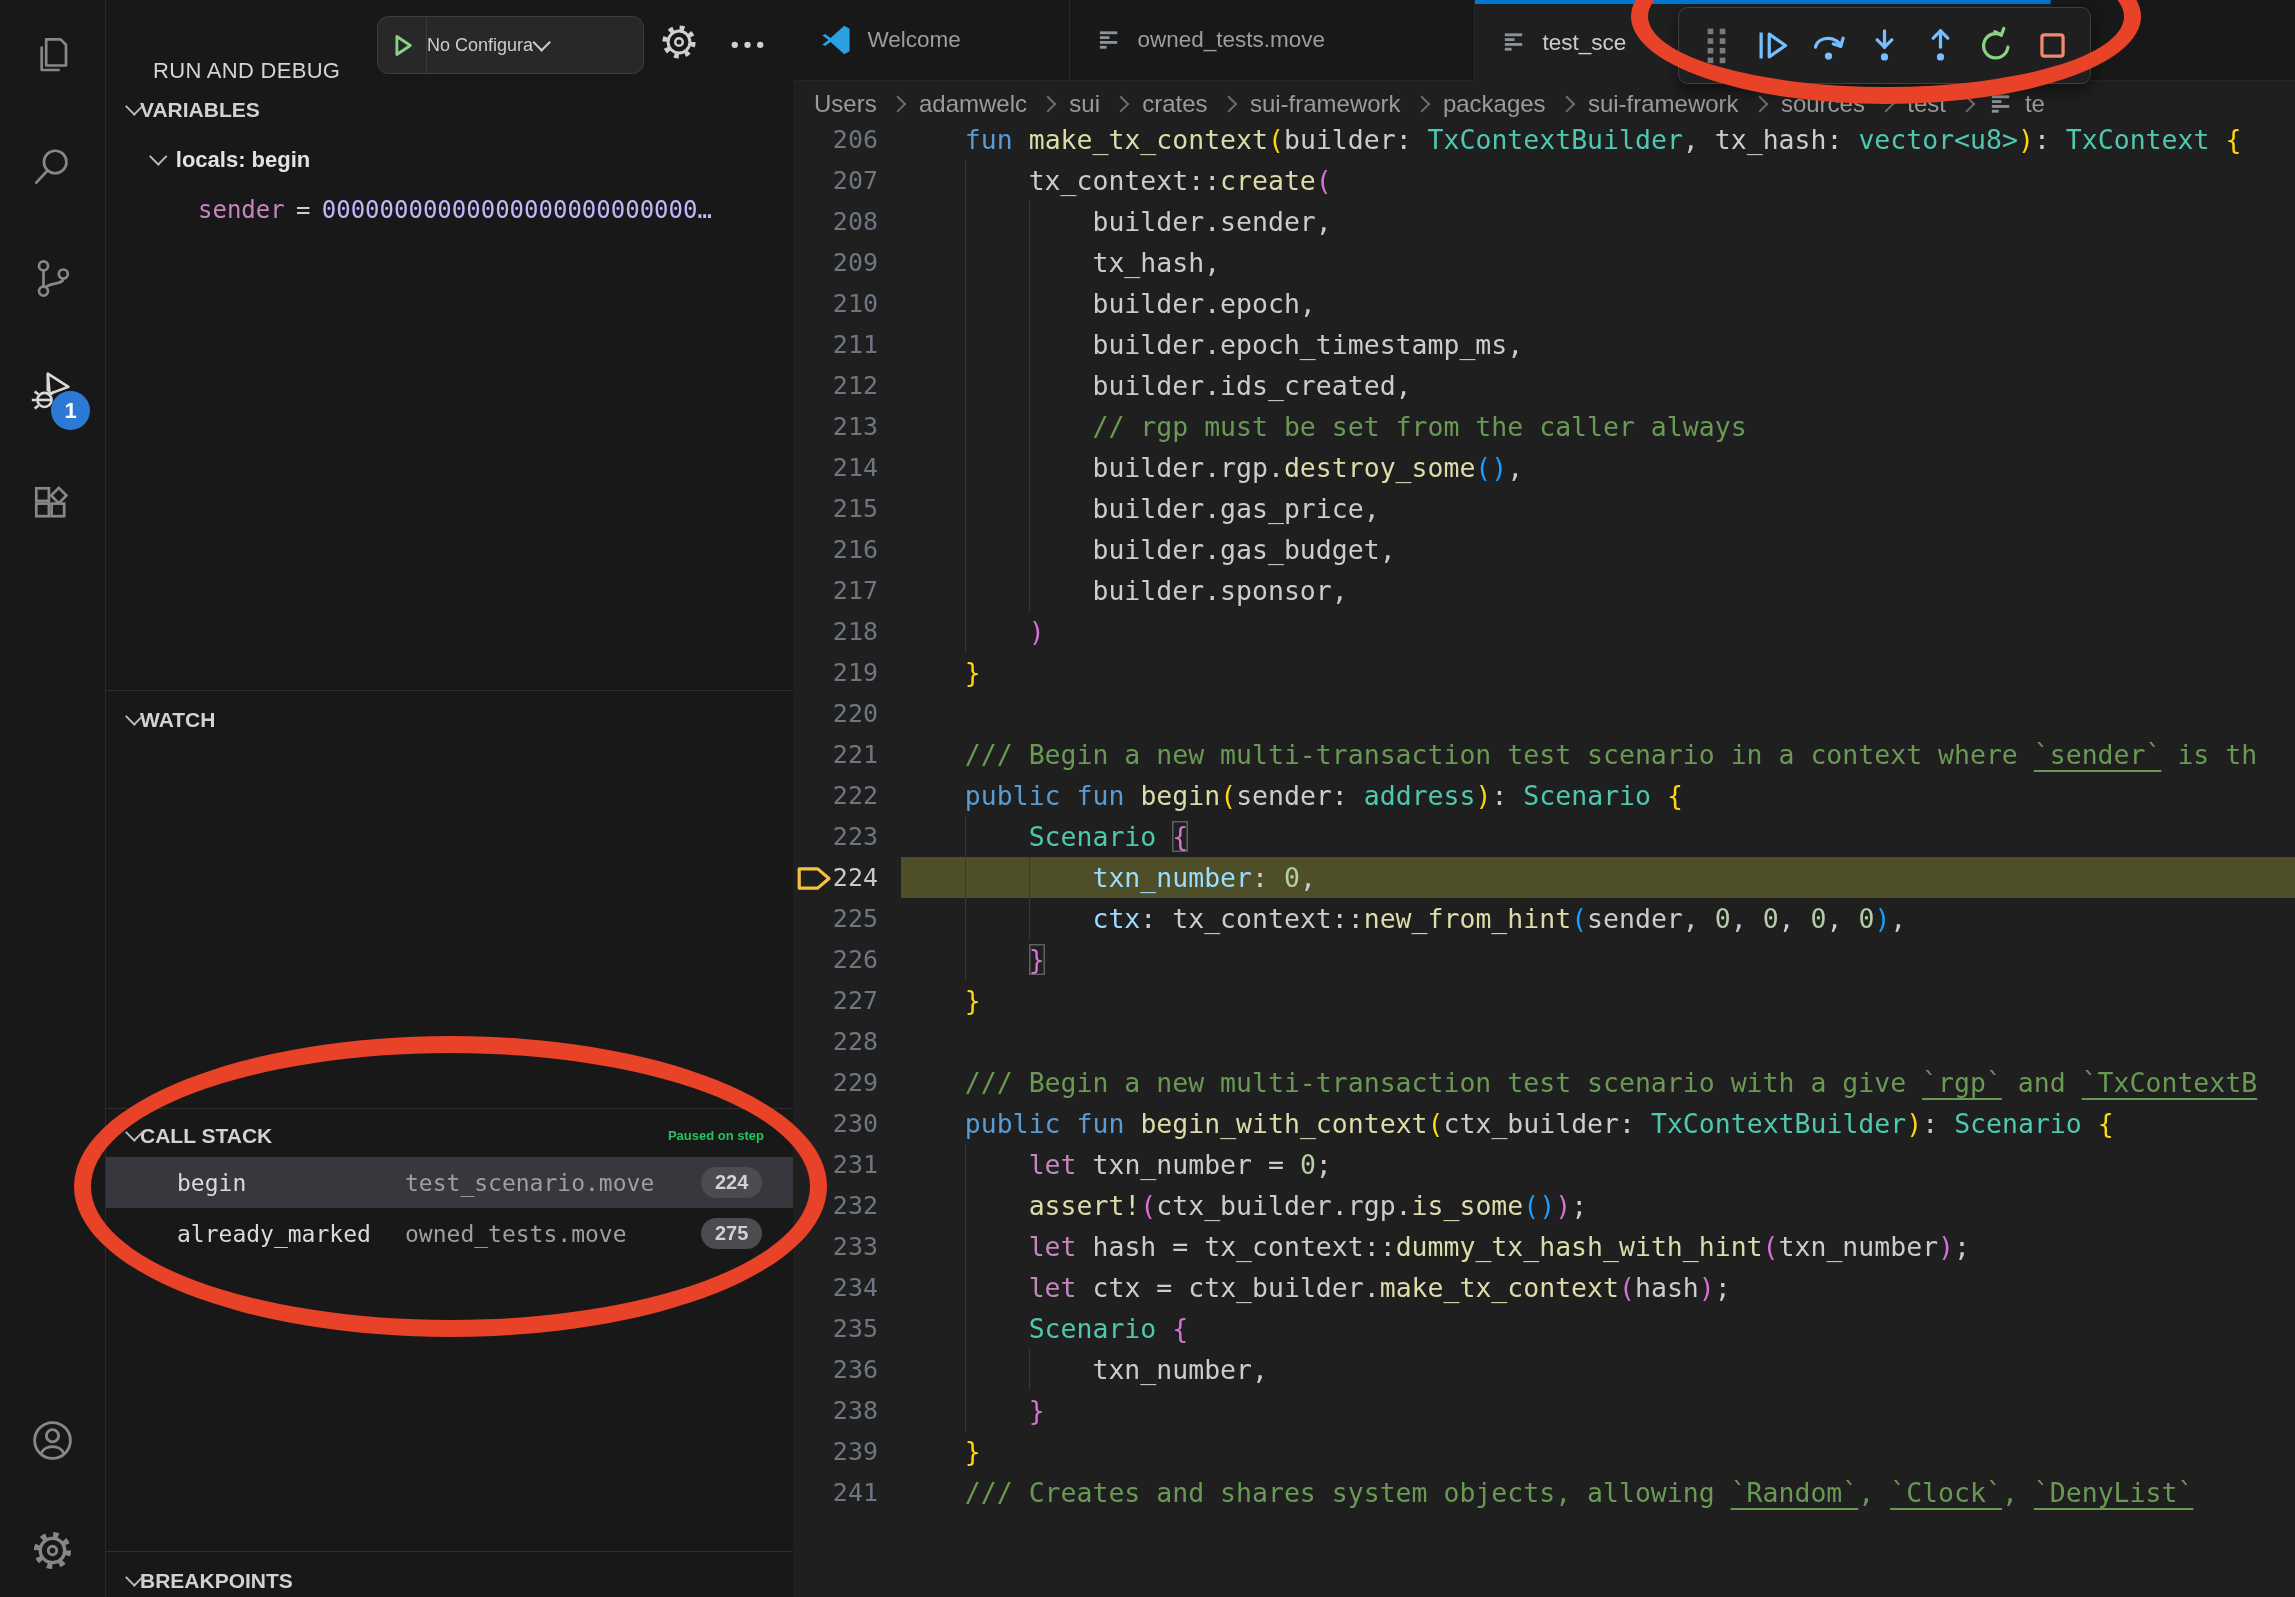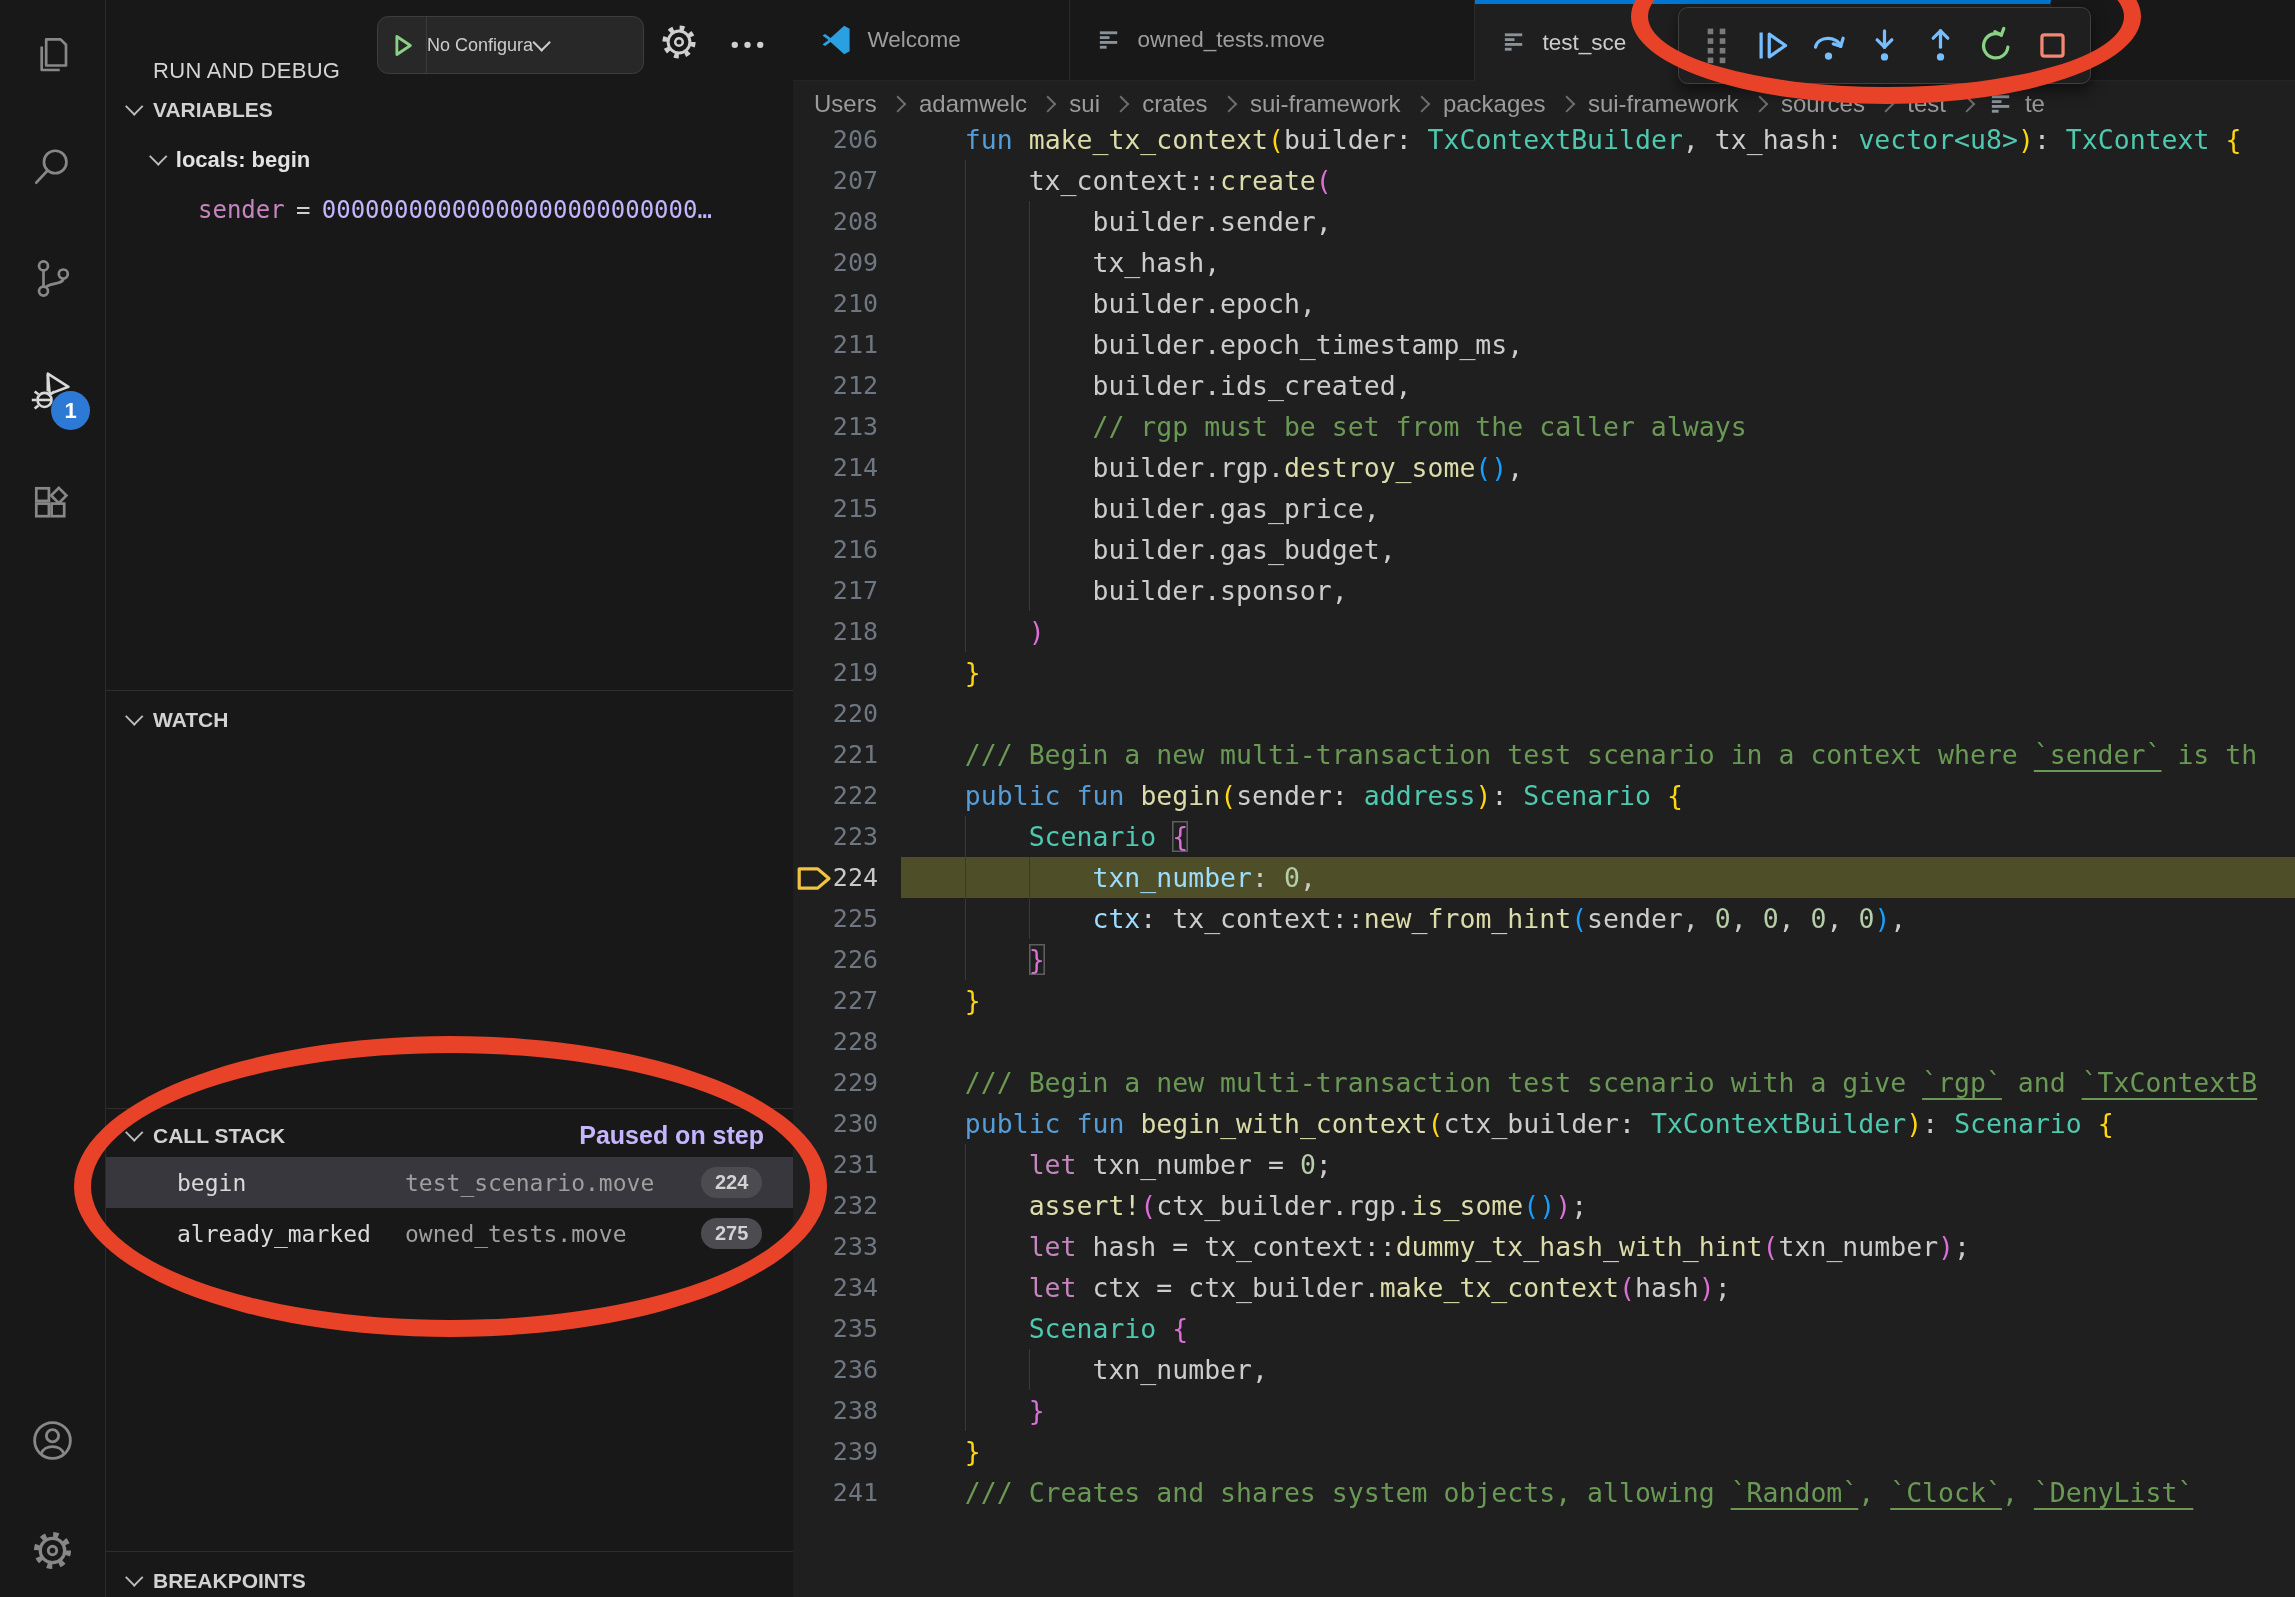--- a/index.html
+++ b/index.html
@@ -22,25 +22,25 @@
   .cfg{position:absolute;left:272px;top:16px;width:267px;height:58px;background:#282829;
        border:0.8px solid #3e3e40;border-radius:11.3px;display:flex;align-items:center;box-sizing:border-box;}
   .cfg-play{width:48px;display:flex;justify-content:center;border-right:0.8px solid #3b3b3d;height:100%;align-items:center;}
   .cfg-label{font-size:18px;color:#cccccc;max-width:158px;overflow:hidden;white-space:nowrap;}
   .chv-dn{display:inline-block;width:11.3px;height:11.3px;border-right:2.4px solid #cccccc;border-bottom:2.4px solid #cccccc;
           transform:rotate(45deg);margin-left:1.6px;margin-top:-4.8px;}
   .sb-gear{position:absolute;left:553px;top:21px;}
   .sb-dots{position:absolute;left:618px;top:21px;width:48px;height:48px;display:flex;align-items:center;justify-content:center;}
 
   .hr{position:absolute;left:0;right:0;height:0.8px;background:#2e2e2e;}
-  .sec{position:absolute;left:0;right:0;height:43px;display:flex;align-items:center;gap:13px;padding-left:22.5px;
+  .sec{position:absolute;left:0;right:0;height:43px;display:flex;align-items:center;padding-left:22.5px;
        font-weight:700;font-size:21px;color:#d2d2d2;}
   .chev{display:inline-block;width:10.5px;height:10.5px;border-right:2.1px solid #bcbcbc;border-bottom:2.1px solid #bcbcbc;
         transform:rotate(45deg);margin-top:-6.4px;flex:none;}
-  .sec .status{margin-left:auto;margin-right:29px;font-size:25px;font-weight:700;color:#c4b5fd;}
+  .sec .status{margin-left:auto;margin-right:29px;font-size:13px;font-weight:700;color:#22c55e;}
 
   .tree-locals{position:absolute;top:138px;left:47px;height:43px;display:flex;align-items:center;gap:11.3px;
                font-weight:700;font-size:22px;color:#e2e2e2;}
   .var-row{position:absolute;top:188px;left:93px;height:43px;display:flex;align-items:center;
            font-family:"DejaVu Sans Mono",monospace;font-size:24px;white-space:nowrap;}
   .var-name{color:#c586c0;}
   .var-eq{color:#cfcfcf;margin:0 11.3px;}
   .var-val{color:#c4b5fd;}
 
   #frames{position:absolute;left:0;right:0;top:1157px;}

